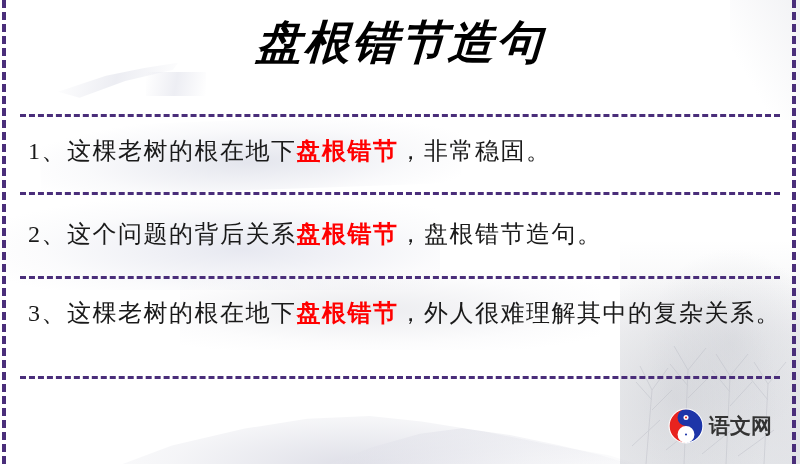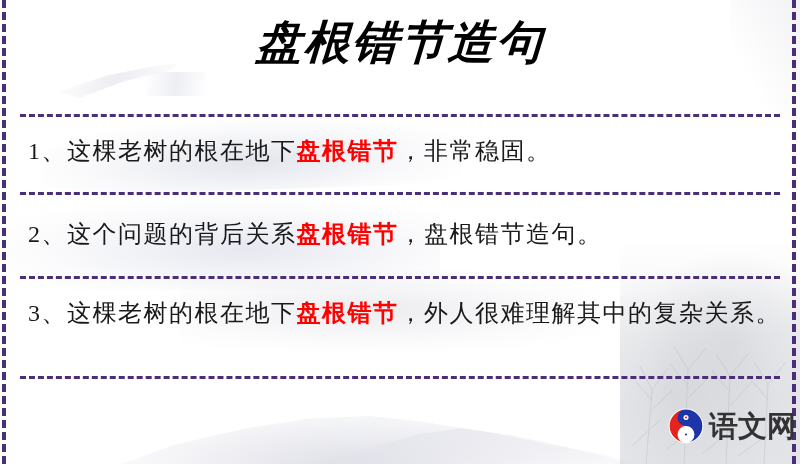--- a/index.html
+++ b/index.html
@@ -170,21 +170,21 @@
     align-items: center;
     gap: 5px;
   }
   #logo-mark {
     width: 36px;
     height: 36px;
     flex: 0 0 auto;
   }
   #logo-text {
     font-family: "DejaVu Sans", "Liberation Sans", sans-serif;
-    font-size: 29px;
+    font-size: 21px;
     font-weight: 700;
     color: #333333;
     letter-spacing: 0px;
     line-height: 1;
   }
 </style>
 </head>
 <body>
 
 <div id="page">

